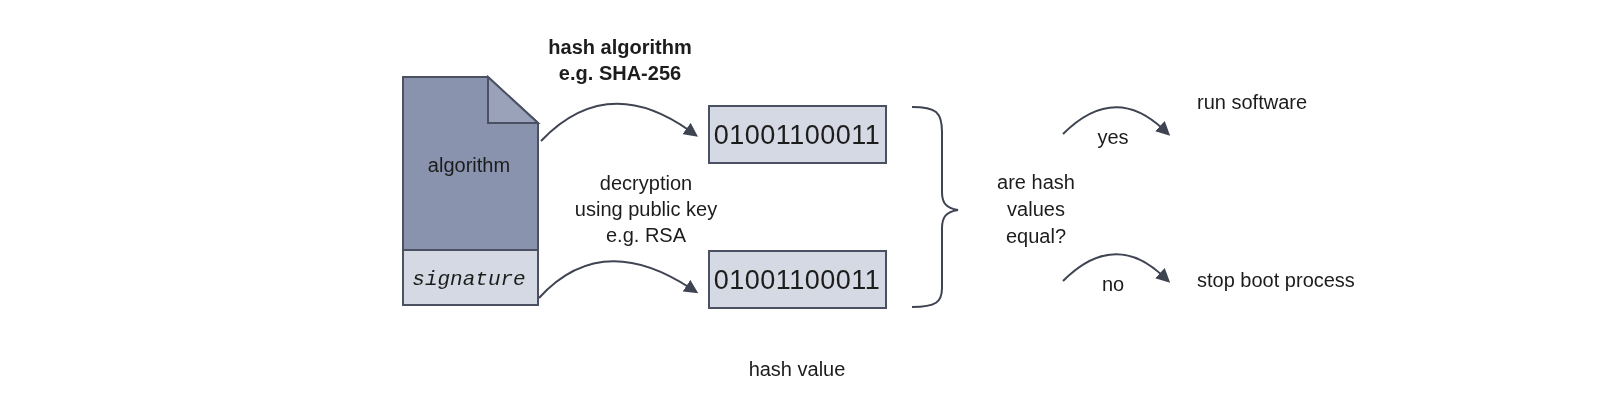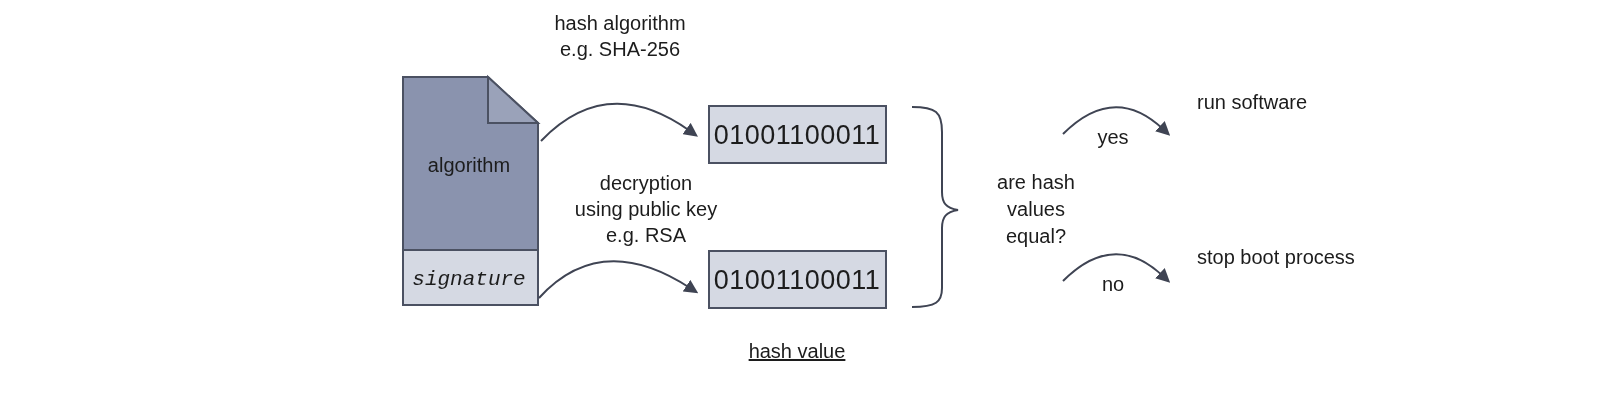--- a/index.html
+++ b/index.html
@@ -70,38 +70,38 @@
       <path d="M 1063 134 Q 1114 83 1163 129" marker-end="url(#arrowhead)"></path>
       <path d="M 1063 281 Q 1114 230 1163 276" marker-end="url(#arrowhead)"></path>
     </g>
   </svg>
 
   <div class="lbl" style="left:469px; top:165px;">algorithm</div>
 
   <div class="lbl script-label" style="left:469px; top:280px;">signature</div>
 
 
-  <div class="lbl" style="left:620px; top:36px;">hash algorithm
+  <div class="lbl" style="left:620px; top:60px;font-weight:bold;">hash algorithm
 e.g. SHA-256</div>
 
   <div class="lbl" style="left:646px; top:209px;">decryption
 using public key
 e.g. RSA</div>
 
   <div class="lbl binary" style="left:797px; top:135px;">01001100011</div>
 
   <div class="lbl binary" style="left:797px; top:280px;">01001100011</div>
 
-  <div class="lbl" style="left:797px; top:351px;text-decoration:underline;">hash value</div>
+  <div class="lbl" style="left:797px; top:369px;">hash value</div>
 
   <div class="lbl question" style="left:1007px; top:209px;">are hash
 values
 equal?</div>
 
   <div class="lbl" style="left:1113px; top:137px;">yes</div>
 
   <div class="lbl" style="left:1113px; top:284px;">no</div>
 
   <div class="lbl left-anchor" style="left:1197px; top:102px;">run software</div>
 
-  <div class="lbl left-anchor" style="left:1197px; top:257px;">stop boot process</div>
+  <div class="lbl left-anchor" style="left:1197px; top:280px;">stop boot process</div>
 
 </div>
 
 </body></html>

